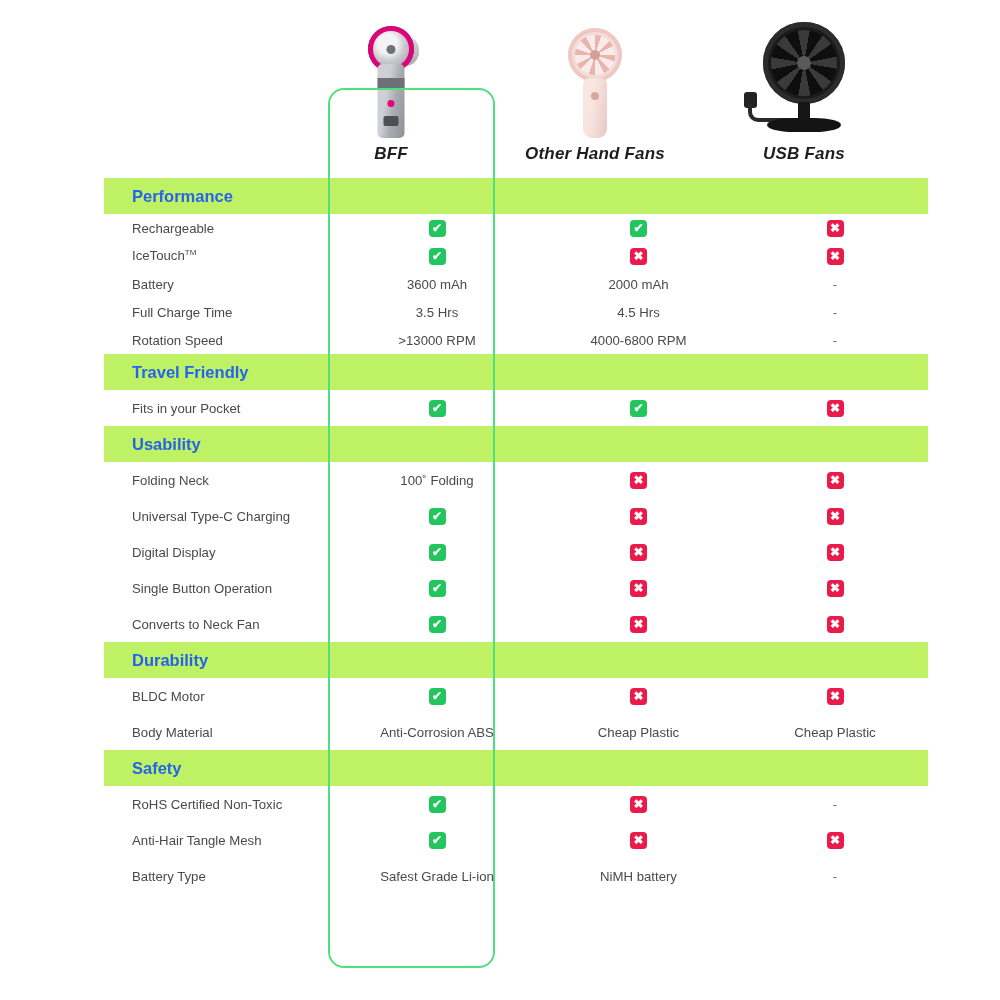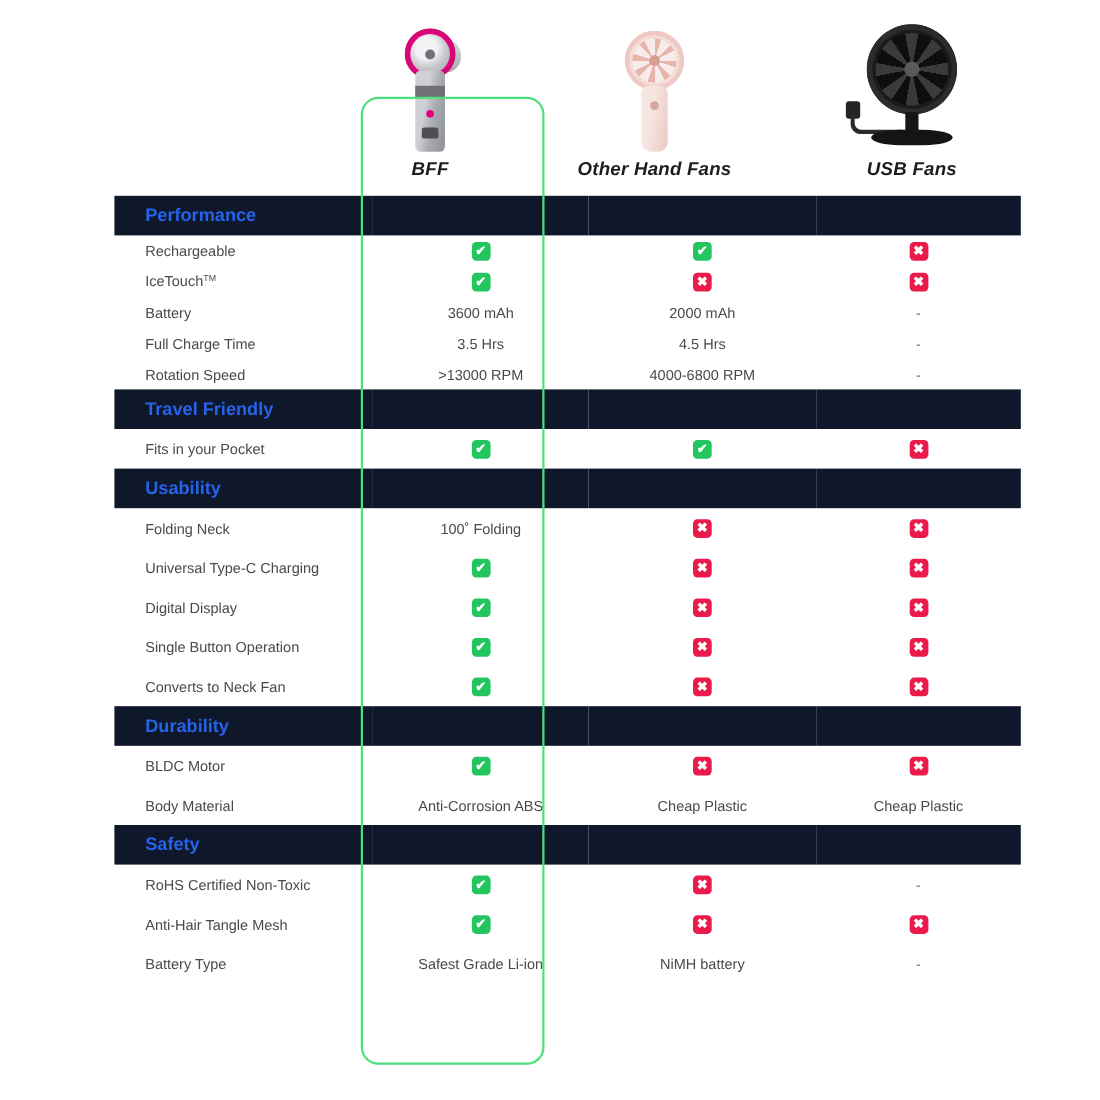--- a/index.html
+++ b/index.html
@@ -35,21 +35,21 @@
     position: absolute;
     top: 0;
     height: 178px;
     display: flex;
     flex-direction: column;
     align-items: center;
     justify-content: flex-end;
   }
   .col-head.bff { left: 204px; width: 166px; }
   .col-head.other { left: 408px; width: 166px; }
-  .col-head.usb   { left: 642px; width: 166px; }
+  .col-head.usb   { left: 617px; width: 166px; }
 
   .col-title {
     font-size: 17px;
     font-weight: bold;
     font-style: italic;
     color: #1d1d1d;
     letter-spacing: .2px;
     margin-bottom: 14px;
     white-space: nowrap;
   }
@@ -312,21 +312,21 @@
     padding: 0;
     vertical-align: middle;
   }
   .c-feature { width: 207px; }
   .c-bff { width: 196px; }
   .c-other { width: 207px; }
   .c-usb { width: 186px; }
 
   tr.section-row td {
     height: 36px;
-    background: #0f172a;
+    background: #bef264;
   }
   tr.section-row td.c-feature {
     padding-left: 28px;
     color: #2563eb;
     font-weight: bold;
     font-size: 16.5px;
   }
 
   tr.data-row td {
     height: 28px;

